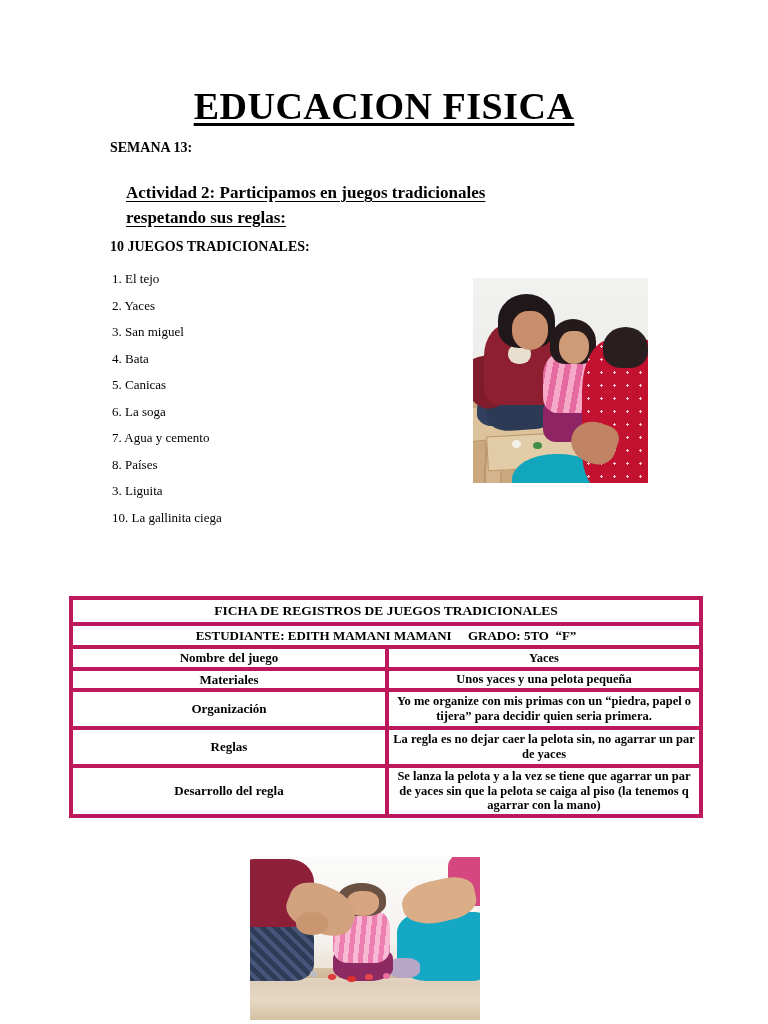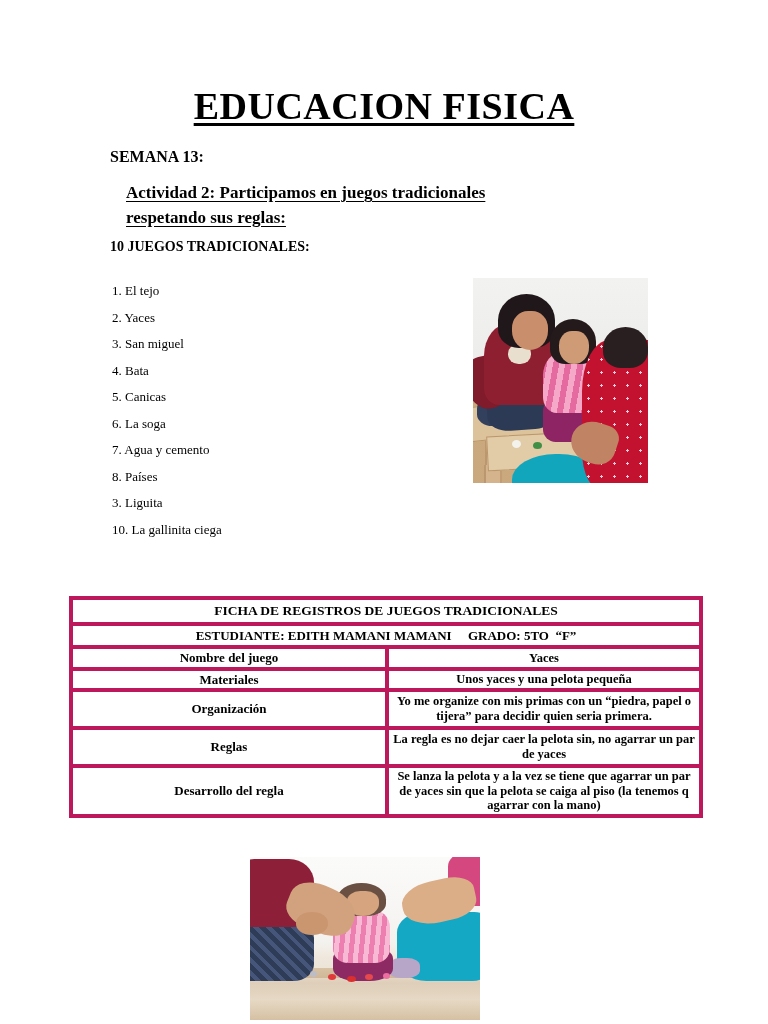--- a/index.html
+++ b/index.html
@@ -37,22 +37,22 @@
   }
   .doc-title span {
     text-decoration: underline;
     text-underline-offset: 4px;
   }
 
   
   .semana {
     position: absolute;
     left: 110px;
-    top: 148px;
-    font-size: 16px;
+    top: 140px;
+    font-size: 14px;
     font-weight: bold;
   }
   .act2 {
     position: absolute;
     left: 126px;
     top: 181px;
     width: 500px;
     font-size: 17px;
     font-weight: bold;
     line-height: 1.45;
@@ -66,21 +66,21 @@
     left: 110px;
     top: 239px;
     font-size: 14px;
     font-weight: bold;
   }
 
   
   .games {
     position: absolute;
     left: 112px;
-    top: 284px;
+    top: 272px;
     width: 300px;
     margin: 0;
     padding: 0;
     list-style: none;
   }
   .games li {
     font-size: 13px;
     line-height: 1;
     padding: 0;
     margin: 0 0 13.5px 0;

